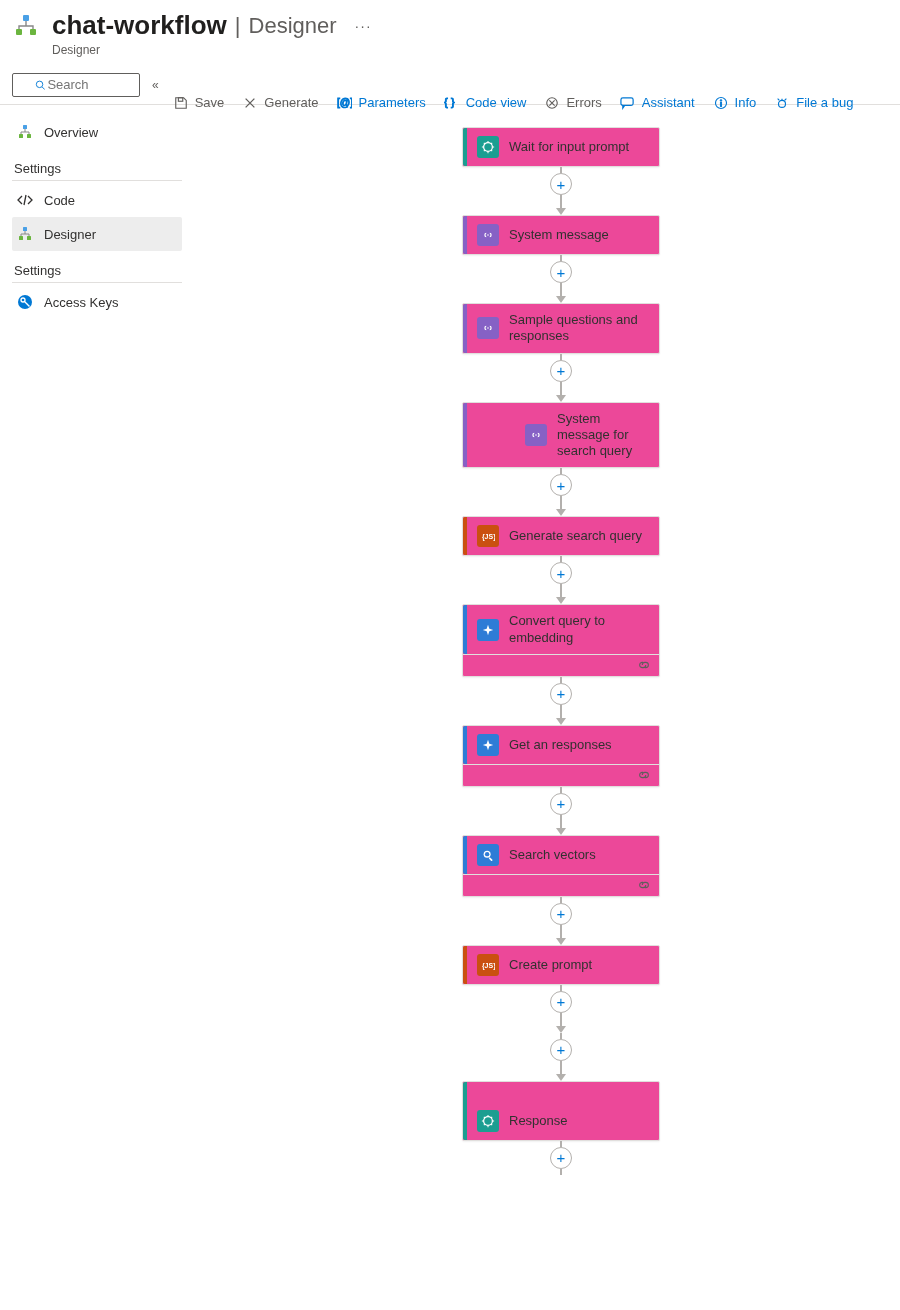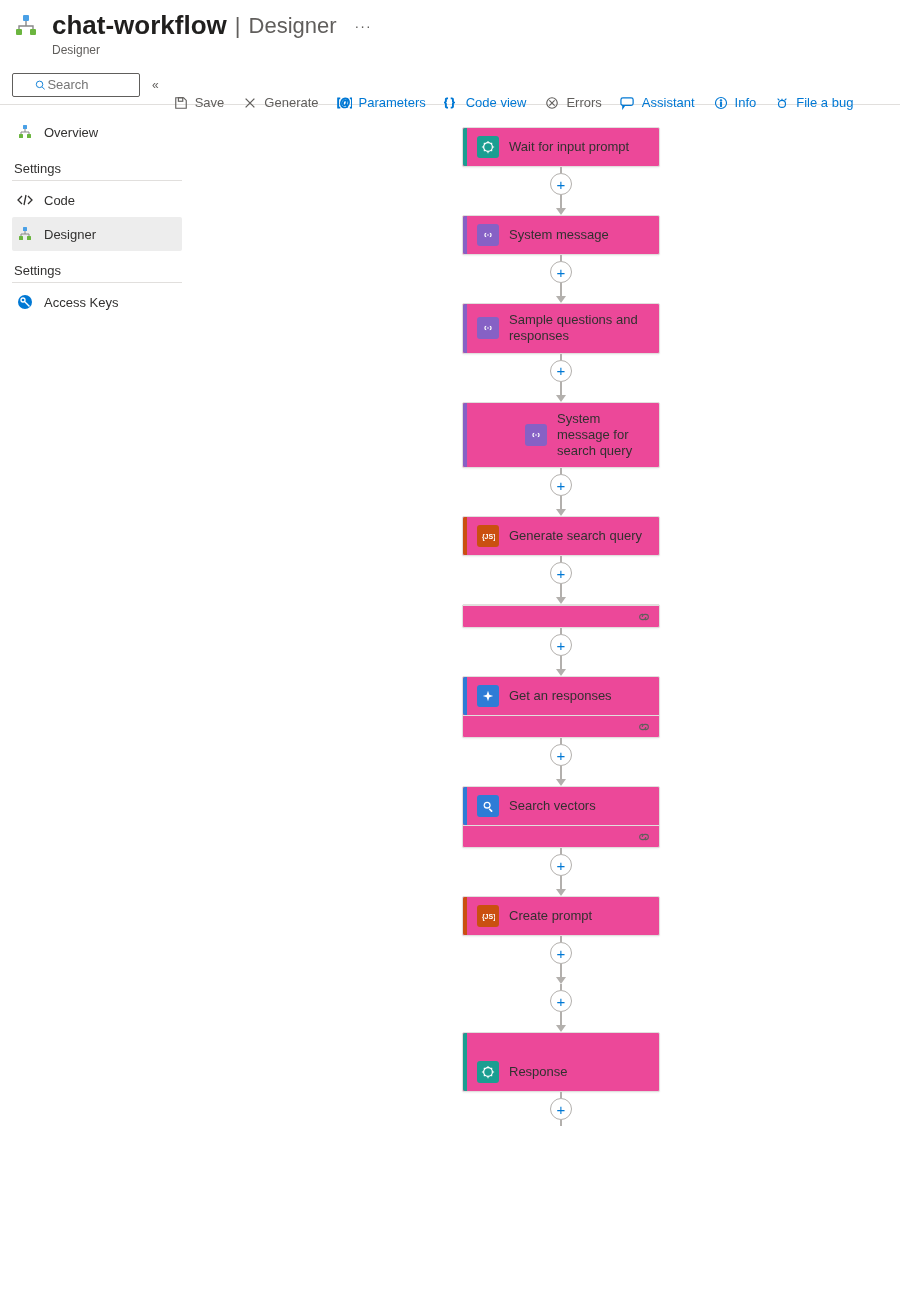--- a/index.html
+++ b/index.html
@@ -469,20 +469,31 @@
             </div>
           </div>
         </div>
         <div class="connector">
           <div class="conn-line short"></div>
           <div class="add-circle">+</div>
           <div class="conn-line long"></div>
           <div class="arrowhead"></div>
         </div>
         <div class="node">
+          <div class="node-wrap">
+            <div class="node-accent" style="background: rgb(46, 124, 214);"></div>
+            <div class="node-main" style="flex: 1 1 0%;">
+              <div class="node-icon" style="background: rgb(46, 124, 214);">
+                <svg width="14" height="14" viewBox="0 0 16 16">
+                  <path d="M8 2l1.5 4.5L14 8l-4.5 1.5L8 14l-1.5-4.5L2 8l4.5-1.5z" fill="#fff"></path>
+                </svg>
+              </div>
+              <div class="node-label">Convert query to embedding</div>
+            </div>
+          </div>
           <div class="node-footer">
             <span class="link-badge"><svg width="14" height="14" viewBox="0 0 16 16">
                 <path d="M6 8a3 3 0 013-3h1a3 3 0 010 6h-1M10 8a3 3 0 01-3 3H6a3 3 0 010-6h1" fill="none" stroke="#605e5c" stroke-width="1.2"></path>
               </svg></span>
           </div>
         </div>
         <div class="connector">
           <div class="conn-line short"></div>
           <div class="add-circle">+</div>
           <div class="conn-line long"></div>

